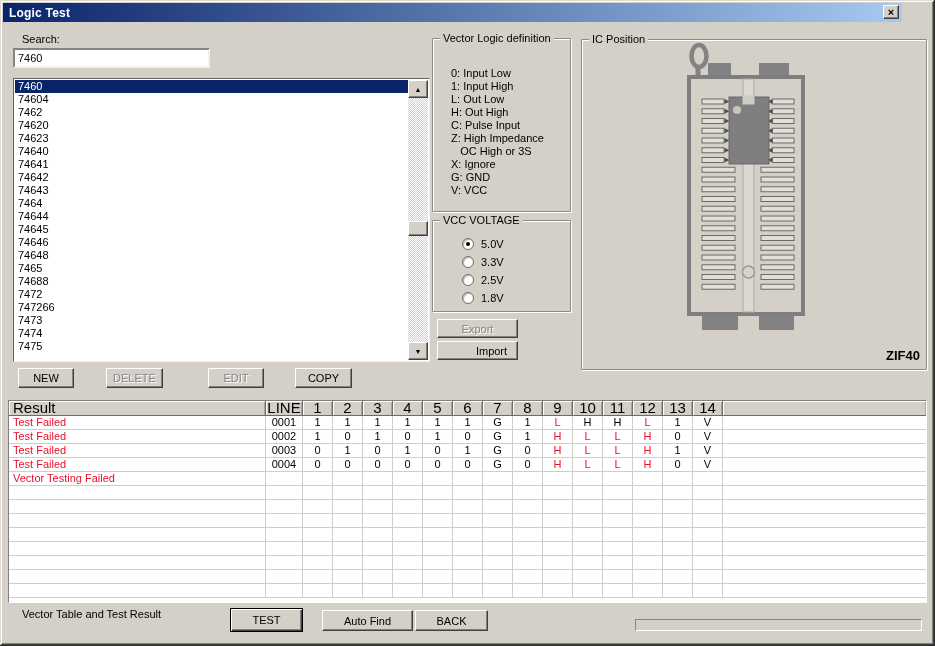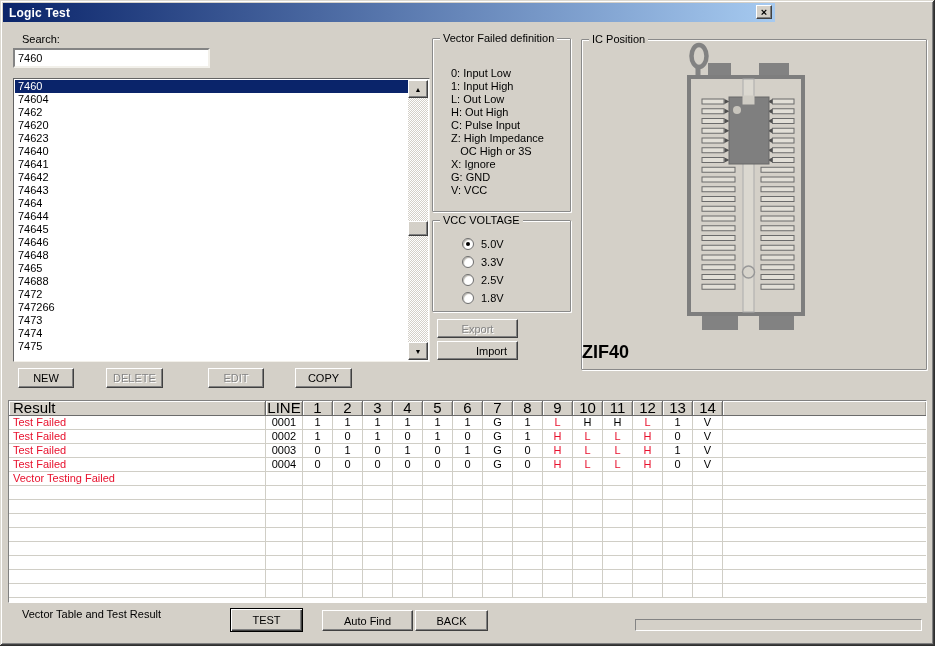--- a/index.html
+++ b/index.html
@@ -13,21 +13,21 @@
 
   .window{
     position:relative; width:935px; height:646px; background:var(--dialog-bg);
     box-shadow:
       inset -1px -1px 0 #2f2f2f, inset 1px 1px 0 #dcd9d1,
       inset -2px -2px 0 #3f3f3f, inset 2px 2px 0 #ffffff,
       inset -3px -3px 0 #808080, inset 3px 3px 0 #d4d0c8;
     overflow:hidden;
   }
   .titlebar{
-    position:absolute; left:3px; top:3px; width:772px; height:19px;
+    position:absolute; left:3px; top:3px; width:899px; height:19px;
     background:linear-gradient(90deg, var(--titlebar-left), var(--titlebar-right));
     display:flex; align-items:center;
   }
   .title-text{color:#fff; font-weight:bold; font-size:12px; padding-left:6px; letter-spacing:.2px;}
   .close-btn{
     position:absolute; right:3px; top:2px; width:16px; height:14px;
     background:var(--dialog-bg); border:1px solid; border-color:#fff #404040 #404040 #fff;
     box-shadow:inset -1px -1px 0 #808080;
     display:flex; align-items:center; justify-content:center;
     font-size:11px; font-weight:bold; line-height:1; cursor:default;
@@ -96,21 +96,21 @@
   .radio{
     width:12px; height:12px; border-radius:50%; background:#fff;
     border:1px solid #6e6e6e; box-shadow:inset 1px 1px 1px #b9b6ae; position:relative;
   }
   .radio.checked::after{
     content:""; position:absolute; left:3px; top:3px; width:4px; height:4px; border-radius:50%; background:#000;
   }
   .radio-label{padding-left:7px;}
 
   .ic-group{left:581px; top:39px; width:346px; height:331px;}
-  .zif-label{position:absolute; left:0; bottom:6px; width:338px; text-align:left; font-weight:bold; font-size:18px;}
+  .zif-label{position:absolute; left:0; bottom:6px; width:338px; text-align:right; font-weight:bold; font-size:13px;}
 
   .result-table{
     position:absolute; left:8px; top:400px; width:919px; height:203px;
     border:1px solid; border-color:#808080 #fff #fff #808080; background:#fff; overflow:hidden;
   }
   .thead{display:flex; height:15px;}
   .th{
     flex:none; background:var(--dialog-bg); font-size:15px; line-height:14px; text-align:center;
     border-right:1px solid #6b6b6b; border-bottom:1px solid #6b6b6b;
     box-shadow:inset 1px 1px 0 #fff, inset -1px 0 0 #a9a69e;
@@ -183,21 +183,21 @@
         </div>
     </div>
   </div>
 
   <div class="btn" style="left:18px; top:368px; width:56px; height:20px;">NEW</div>
   <div class="btn disabled" style="left:106px; top:368px; width:57px; height:20px;">DELETE</div>
   <div class="btn disabled" style="left:208px; top:368px; width:56px; height:20px;">EDIT</div>
   <div class="btn" style="left:295px; top:368px; width:57px; height:20px;">COPY</div>
 
   <div class="groupbox" style="left:432px; top:38px; width:139px; height:174px;">
-    <span class="gb-title">Vector Failed definition</span>
+    <span class="gb-title">Vector Logic definition</span>
     <div class="vs-lines">
         <div class="vsline">0: Input Low</div>
         <div class="vsline">1: Input High</div>
         <div class="vsline">L: Out Low</div>
         <div class="vsline">H: Out High</div>
         <div class="vsline">C: Pulse Input</div>
         <div class="vsline">Z: High Impedance</div>
         <div class="vsline">   OC High or 3S</div>
         <div class="vsline">X: Ignore</div>
         <div class="vsline">G: GND</div>

